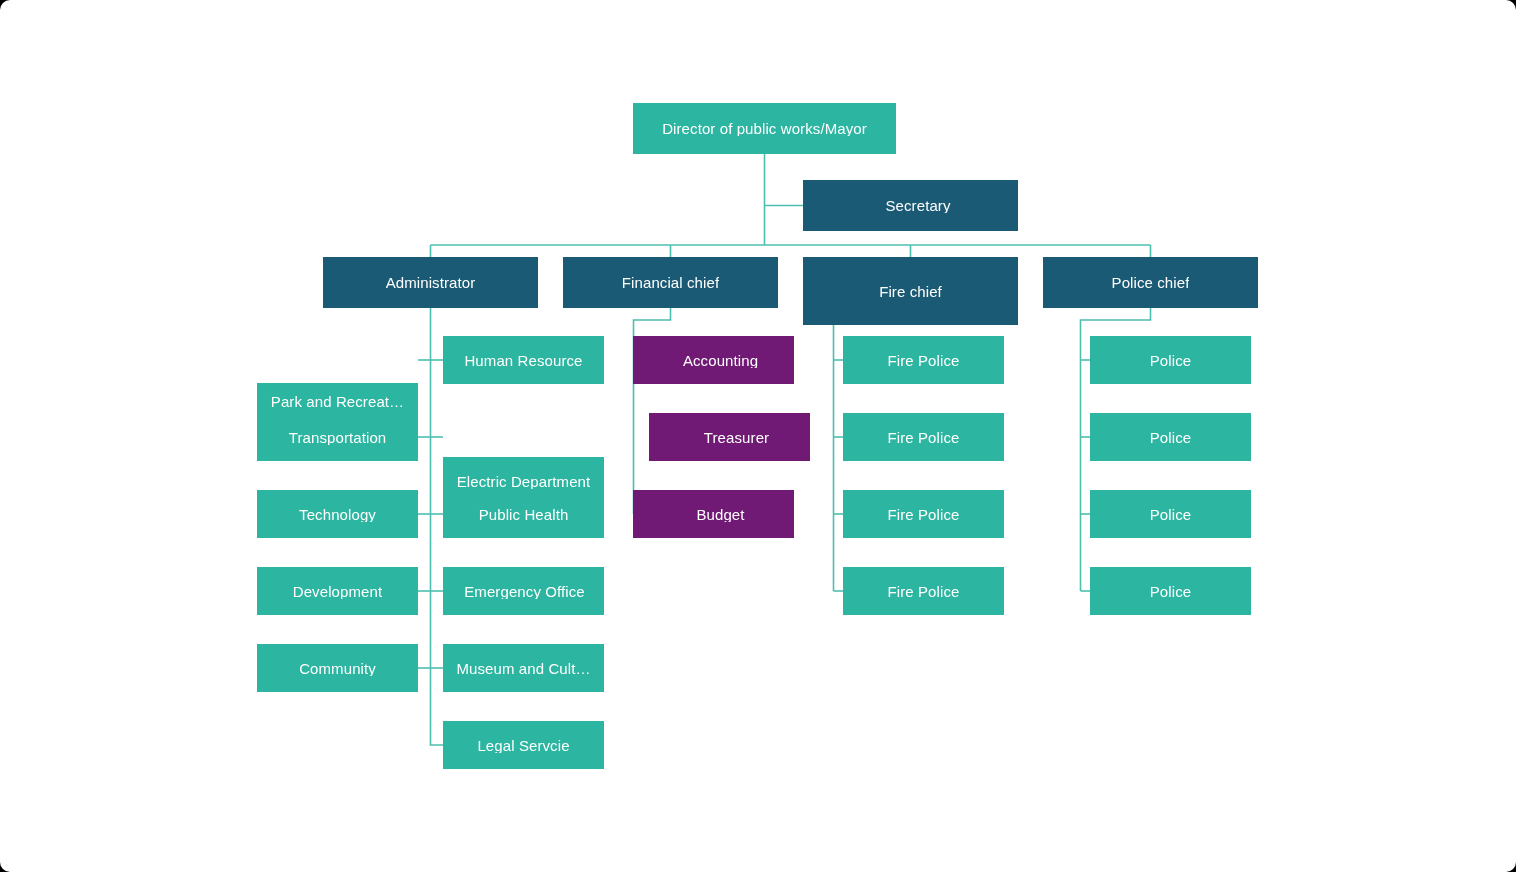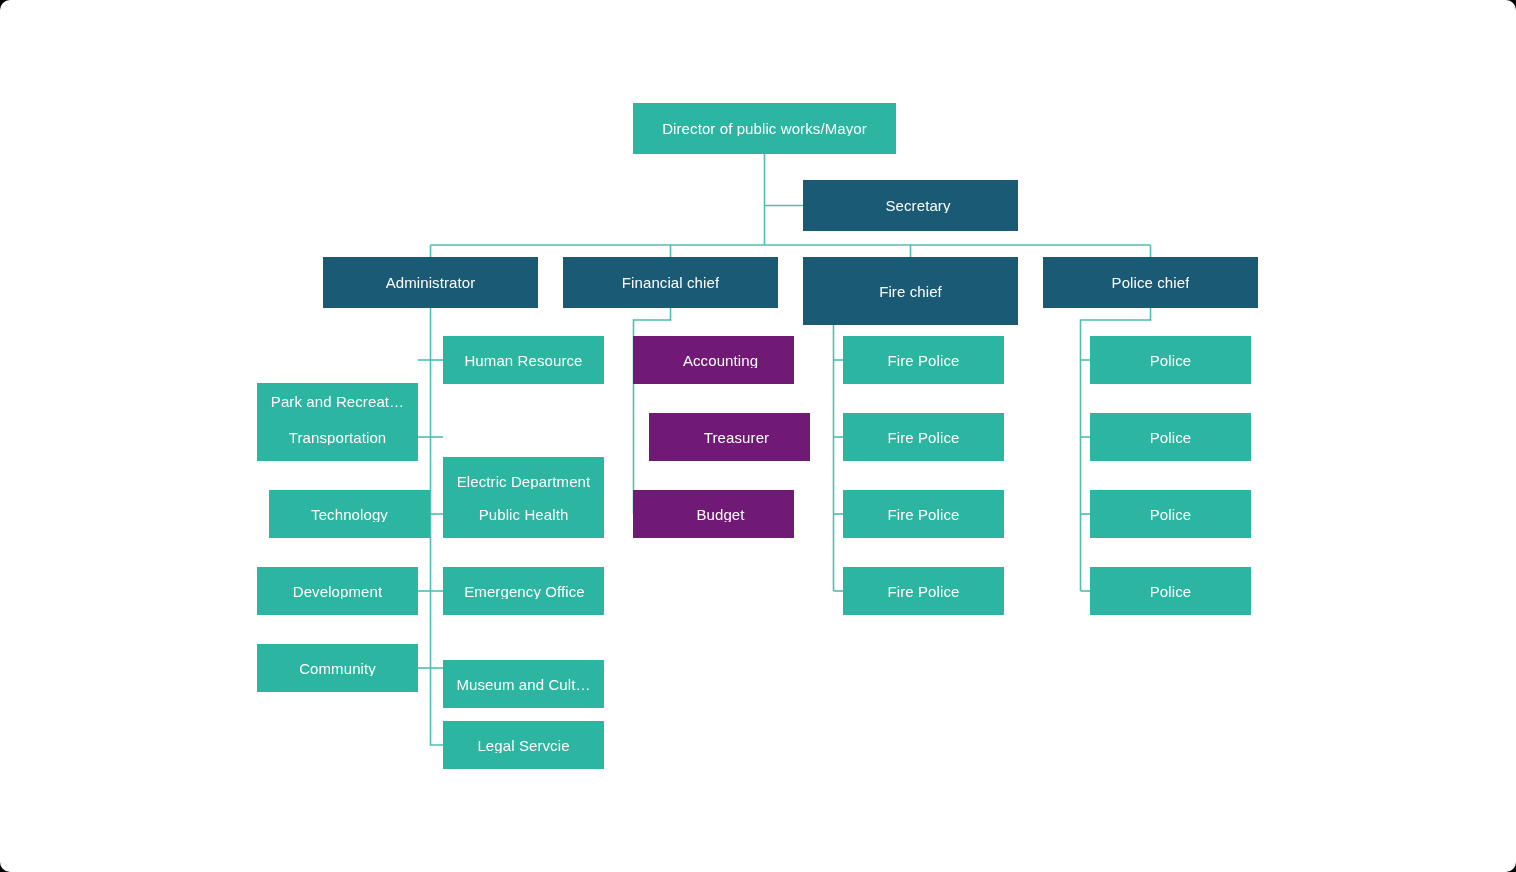--- a/index.html
+++ b/index.html
@@ -123,42 +123,42 @@
         </div>
         <div class="node navy" style="left: 1043px; top: 257px; width: 215px; height: 51px;">
           <span class="label">Police chief</span>
         </div>
         <div class="node teal" style="left: 257px; top: 356px; width: 161px; height: 36px; margin-top: 27px;">
           <span class="label">Park and Recreat…</span>
         </div>
         <div class="node teal" style="left: 257px; top: 413px; width: 161px; height: 48px;">
           <span class="label">Transportation</span>
         </div>
-        <div class="node teal" style="left: 257px; top: 490px; width: 161px; height: 48px; margin-left: 12px;">
+        <div class="node teal" style="left: 257px; top: 490px; width: 161px; height: 48px;">
           <span class="label">Technology</span>
         </div>
         <div class="node teal" style="left: 257px; top: 567px; width: 161px; height: 48px;">
           <span class="label">Development</span>
         </div>
         <div class="node teal" style="left: 257px; top: 644px; width: 161px; height: 48px;">
           <span class="label">Community</span>
         </div>
         <div class="node teal" style="left: 443px; top: 336px; width: 161px; height: 48px;">
           <span class="label">Human Resource</span>
         </div>
         <div class="node teal" style="left: 443px; top: 413px; width: 161px; height: 48px; margin-top: 44px;">
           <span class="label">Electric Department</span>
         </div>
         <div class="node teal" style="left: 443px; top: 490px; width: 161px; height: 48px;">
           <span class="label">Public Health</span>
         </div>
         <div class="node teal" style="left: 443px; top: 567px; width: 161px; height: 48px; padding-left: 12px;">
           <span class="label">Emergency Office</span>
         </div>
-        <div class="node teal" style="left: 443px; top: 644px; width: 161px; height: 48px; margin-top: 16px;">
+        <div class="node teal" style="left: 443px; top: 644px; width: 161px; height: 48px;">
           <span class="label">Museum and Cult…</span>
         </div>
         <div class="node teal" style="left: 443px; top: 721px; width: 161px; height: 48px;">
           <span class="label">Legal Servcie</span>
         </div>
         <div class="node steel" style="left: 633px; top: 336px; width: 161px; height: 48px;">
           <span class="label">Accounting</span>
         </div>
         <div class="node steel" style="left: 633px; top: 413px; width: 161px; height: 48px; margin-left: 16px;">
           <span class="label">Treasurer</span>

